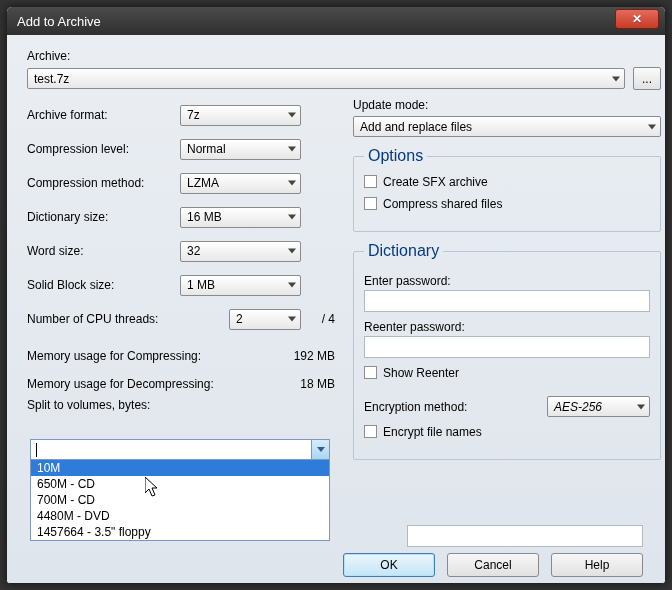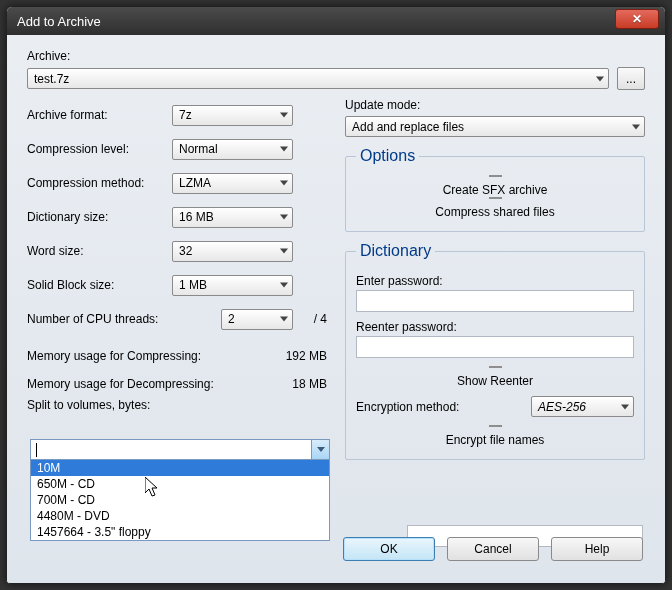--- a/index.html
+++ b/index.html
@@ -2,46 +2,46 @@
 <html><head>
 <meta charset="utf-8">
 <style>
 * { box-sizing: border-box; margin: 0; padding: 0; font-family: "Segoe UI", Tahoma, sans-serif; font-size: 12px; }
 body { background: #333; width: 672px; height: 590px; overflow: hidden; }
 .window { position: absolute; left: 6px; top: 6px; width: 660px; height: 578px; background: #f0f0f0; border: 1px solid #222; box-shadow: 0 0 8px rgba(0,0,0,.6); border-radius: 6px 6px 4px 4px; overflow: hidden; }
 .titlebar { height: 28px; background: linear-gradient(#4b4b4b,#2f2f2f); display:flex; align-items:center; padding:0 2px 0 10px; }
 .titlebar .title { color:#fff; font-size:13px; flex:1; }
 .titlebar .close { width:44px; height:20px; background: linear-gradient(#e46a5d,#c83b25); border:1px solid #7a1f10; border-radius:3px; display:flex; align-items:center; justify-content:center; margin-right:4px; margin-top:-4px; }
 .titlebar .close span { color:#fff; font-weight:bold; font-size:12px; text-shadow:0 1px 0 rgba(0,0,0,.4); }
-.content { position:absolute; left:0; right:0; top:28px; bottom:0; padding:14px 20px 18px 20px; background: linear-gradient(#eaeef3,#dfe5ec); }
+.content { position:absolute; left:0; right:0; top:28px; bottom:0; padding:14px 4px 18px 20px; background: linear-gradient(#eaeef3,#dfe5ec); }
 .row { display:flex; align-items:center; margin-bottom:8px; gap:8px; }
 .lbl { color:#000; }
 .select, .combo { height:21px; background:linear-gradient(#fff,#e7e7e7); border:1px solid #8a8a8a; border-radius:2px; display:flex; align-items:center; padding:0 18px 0 6px; position:relative; color:#000; }
 .select .arrow, .combo .arrow { position:absolute; right:4px; top:50%; transform:translateY(-50%); border-left:4px solid transparent; border-right:4px solid transparent; border-top:5px solid #444; }
 .wide-select { flex:1; }
 .browse { width:28px; height:23px; background:linear-gradient(#fafafa,#e2e2e2); border:1px solid #8a8a8a; border-radius:2px; display:flex; align-items:center; justify-content:center; }
 .cols { display:flex; gap:18px; margin-top:6px; }
 .col { flex:1; }
 .form-row { display:flex; align-items:center; height:34px; }
 .form-row .lbl { flex:1; }
 .form-row .select { width:121px; }
 .tail { width:34px; text-align:right; }
 .memrow { display:flex; height:28px; align-items:center; }
 .memrow .lbl { flex:1; }
 .memrow .v { width:60px; text-align:right; }
 fieldset { border:1px solid #b9c6d6; padding:10px 10px 12px 10px; margin-bottom:10px; border-radius:2px; }
 legend { padding:0 4px; color:#003a88; font-size:16px; }
-.chk { display:flex; align-items:center; gap:6px; height:22px;flex-direction:column; }
+.chk { display:flex; align-items:flex-start; gap:6px; height:22px; }
 .chk .box { width:13px; height:13px; background:#fff; border:1px solid #8e8e8e; }
 .txtfield { display:block; width:100%; height:22px; border:1px solid #b3b9c2; background:#fff; margin-top:2px; margin-bottom:8px; }
 .sublbl { margin-top:4px; }
 .sel-right { display:flex; align-items:center; }
 .sel-right .lbl { flex:1; }
 .sel-right .select { width:103px;font-style:italic; }
-.footer { position:absolute; left:0; right:0; bottom:22px; display:flex; justify-content:flex-end; gap:12px; padding-right:22px; }
+.footer { position:absolute; left:0; right:0; bottom:6px; display:flex; justify-content:flex-end; gap:12px; padding-right:22px; }
 .btn { width:92px; height:24px; background:linear-gradient(#f7f7f7,#e1e1e1); border:1px solid #8a8a8a; border-radius:3px; display:flex; align-items:center; justify-content:center; }
 .btn.primary { border:1px solid #3c7fb1; box-shadow:0 0 0 1px #b6e0fb inset; background:linear-gradient(#eaf6fd,#c4e5f6); }
 .combo-open { position:absolute; left:30px; top:439px; width:300px; border:1px solid #7a99bf; background:#fff; z-index:50; }
 .combo-open .edit { height:20px; border-bottom:1px solid #7a99bf; display:flex; align-items:center; padding:0 18px 0 5px; position:relative; background:#fff;}
 .combo-open .edit .caret { width:1px; height:14px; background:#000; }
 .combo-open .edit .arrowbox { position:absolute; right:0; top:0; bottom:0; width:18px; background:linear-gradient(#d8ecfb,#a9d6f5); border-left:1px solid #7a99bf; display:flex; align-items:center; justify-content:center; }
 .combo-open .edit .arrowbox .arrow{ border-left:4px solid transparent; border-right:4px solid transparent; border-top:5px solid #3b5c7d; }
 .combo-open .opt { padding:1px 6px; height:16px; line-height:14px; font-size:12px; }
 .combo-open .opt.sel { background:#2f7bd9; color:#fff; }
 .cursor { position:absolute; left:145px; top:477px; z-index:60; }

